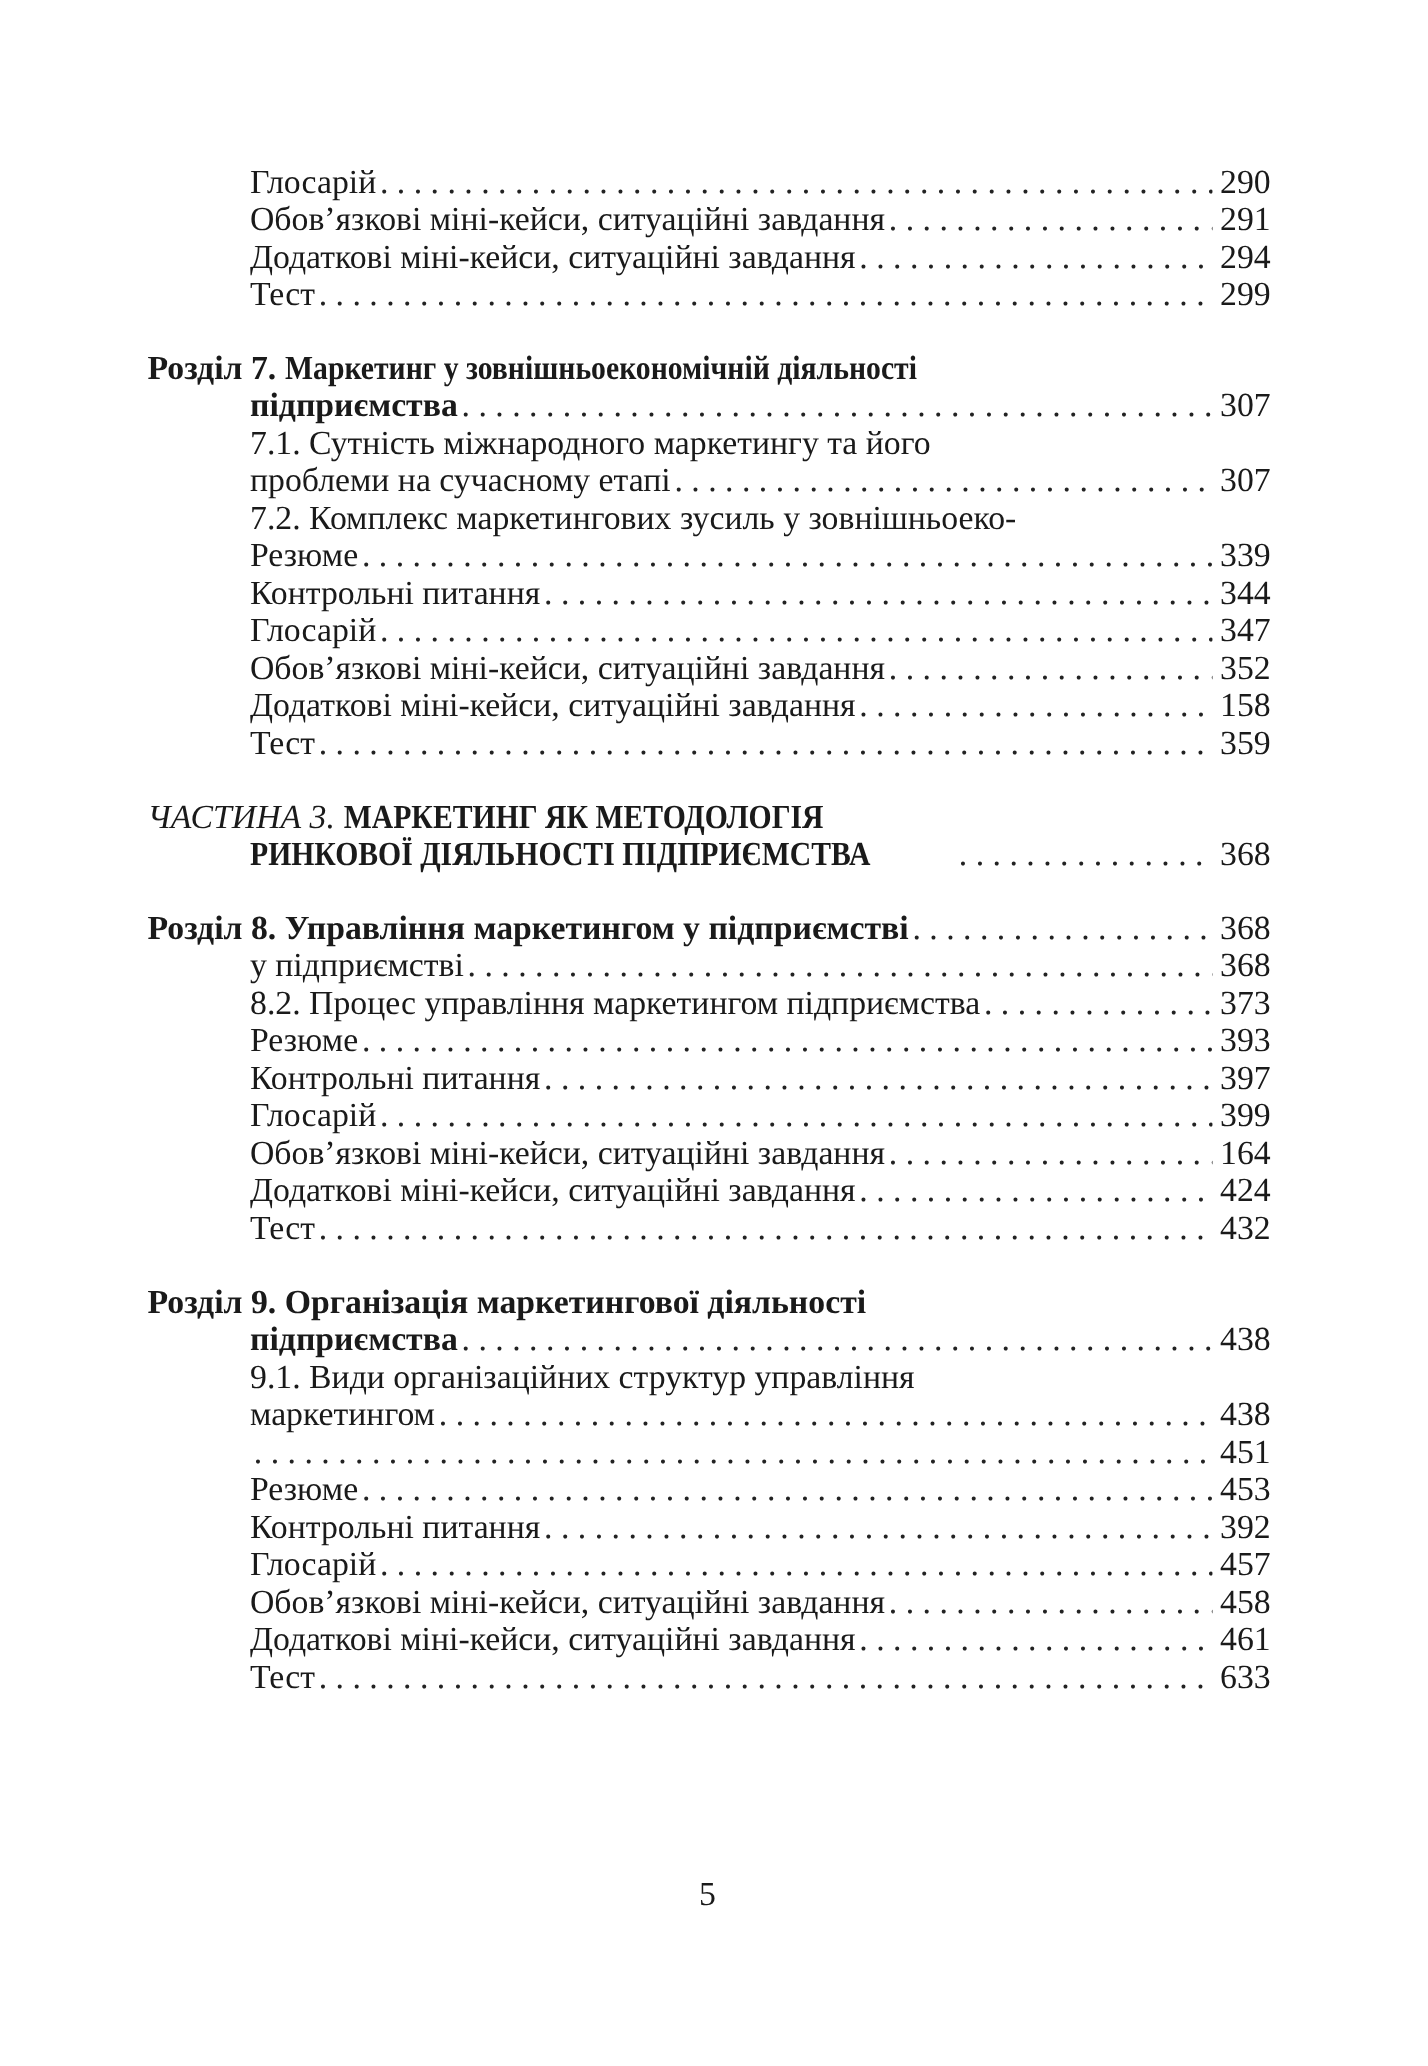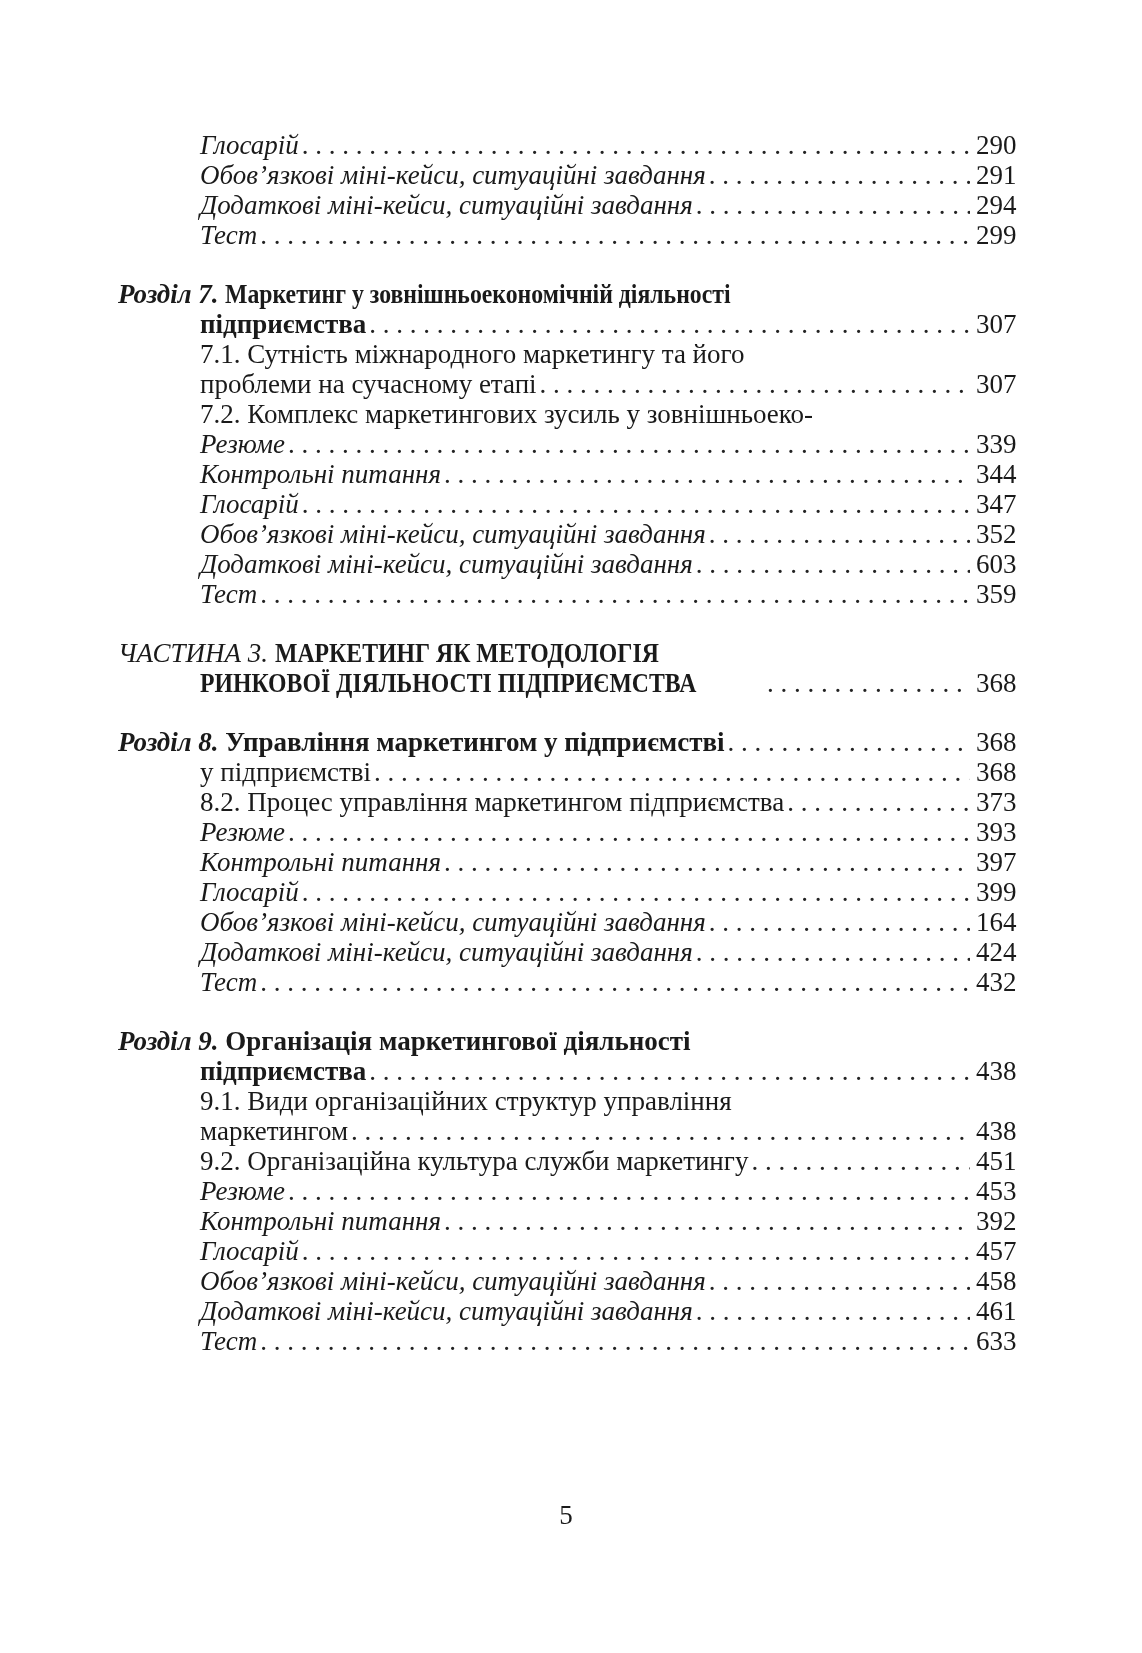--- a/index.html
+++ b/index.html
@@ -40,21 +40,21 @@
   }
   .row .dots::before {
     content: ". . . . . . . . . . . . . . . . . . . . . . . . . . . . . . . . . . . . . . . . . . . . . . . . . . . . . . . . . . . . . . . . . . . . . . . . . . . . . . . . . . . . . . . . . . . . . . . . . . . . . . . . . . . . . .";
     letter-spacing: 0;
   }
   .row .pg {
     flex: 0 0 auto;
     min-width: 46px;
     text-align: left;
   }
-  .italic { font-style: italic; }
+  .italic { }
   .bold { font-weight: bold; }
   .condensed { display: inline-block; transform: scaleX(0.88); transform-origin: left center; }
   .gap { height: 29px; }
   .part-label { font-style: italic; font-weight: normal; margin-top: 12px; }
   .page-number {
     position: absolute;
     left: 0;
     width: 1142px;
     top: 1500px;
     text-align: center;
@@ -129,21 +129,21 @@
     <span class="pg">347</span>
   </div>
   <div class="row indent">
     <span class="txt italic">Обов’язкові міні-кейси, ситуаційні завдання</span>
     <span class="dots"></span>
     <span class="pg">352</span>
   </div>
   <div class="row indent">
     <span class="txt italic">Додаткові міні-кейси, ситуаційні завдання</span>
     <span class="dots"></span>
-    <span class="pg">603</span>
+    <span class="pg">158</span>
   </div>
   <div class="row indent">
     <span class="txt italic">Тест</span>
     <span class="dots"></span>
     <span class="pg">359</span>
   </div>
 
   <div class="gap"></div>
 
   <div class="row">
@@ -224,21 +224,20 @@
   </div>
   <div class="row indent">
     <span class="txt">9.1. Види організаційних структур управління</span>
   </div>
   <div class="row indent">
     <span class="txt">маркетингом</span>
     <span class="dots"></span>
     <span class="pg">438</span>
   </div>
   <div class="row indent">
-    <span class="txt">9.2. Організаційна культура служби маркетингу</span>
     <span class="dots"></span>
     <span class="pg">451</span>
   </div>
   <div class="row indent">
     <span class="txt italic">Резюме</span>
     <span class="dots"></span>
     <span class="pg">453</span>
   </div>
   <div class="row indent">
     <span class="txt italic">Контрольні питання</span>

